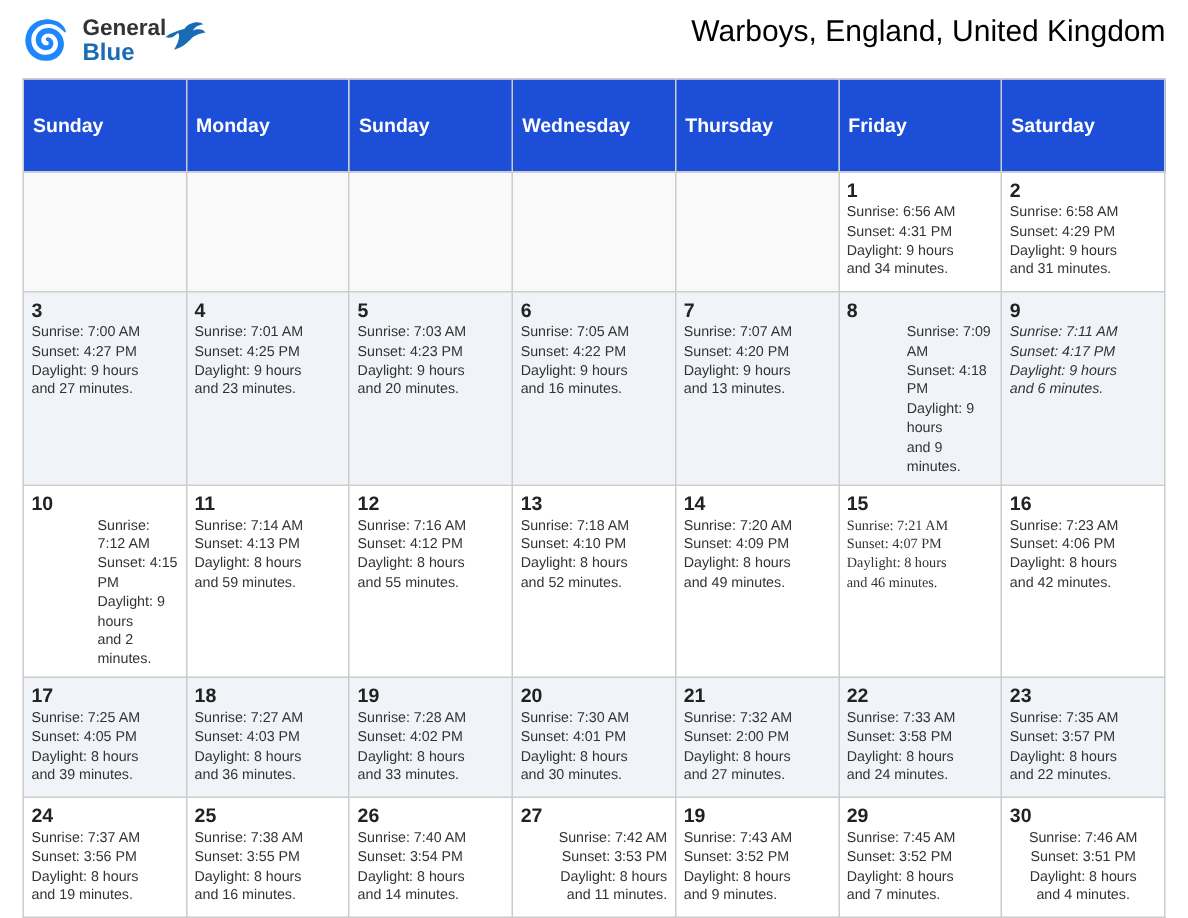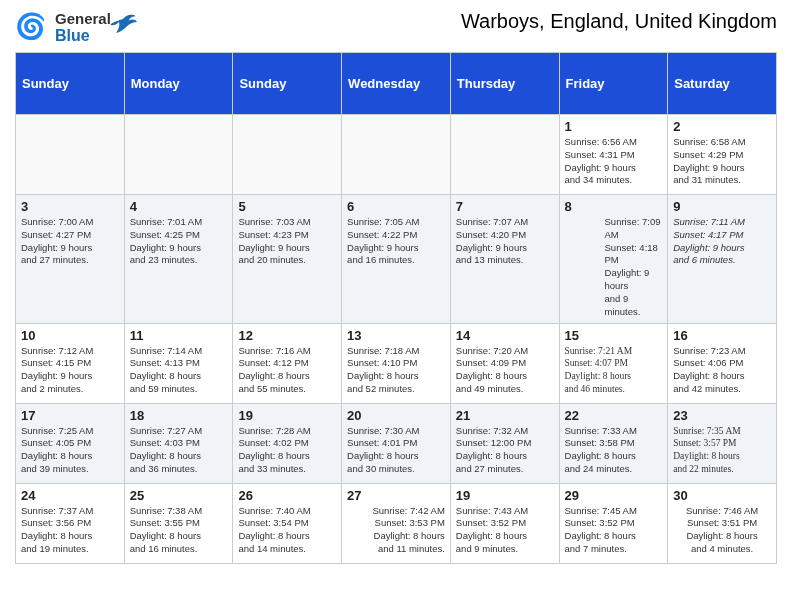--- a/index.html
+++ b/index.html
@@ -204,21 +204,21 @@
             <span class="day-num">9</span>
             <div class="day-info" style="white-space: pre-line; font-style: italic;">Sunrise: 7:11 AM
 Sunset: 4:17 PM
 Daylight: 9 hours
 and 6 minutes.</div>
           </td>
         </tr>
         <tr>
           <td>
             <span class="day-num">10</span>
-            <div class="day-info" style="white-space: pre-line;">Sunrise: 7:12 AM
+            <div class="day-info" style="white-space: pre-line; margin-left: 44px;">Sunrise: 7:12 AM
 Sunset: 4:15 PM
 Daylight: 9 hours
 and 2 minutes.</div>
           </td>
           <td>
             <span class="day-num">11</span>
             <div class="day-info" style="white-space: pre-line;">Sunrise: 7:14 AM
 Sunset: 4:13 PM
 Daylight: 8 hours
 and 59 minutes.</div>
@@ -284,34 +284,34 @@
           <td class="alt-row">
             <span class="day-num">20</span>
             <div class="day-info" style="white-space: pre-line;">Sunrise: 7:30 AM
 Sunset: 4:01 PM
 Daylight: 8 hours
 and 30 minutes.</div>
           </td>
           <td class="alt-row">
             <span class="day-num">21</span>
             <div class="day-info" style="white-space: pre-line;">Sunrise: 7:32 AM
-Sunset: 12:00 PM
+Sunset: 2:00 PM
 Daylight: 8 hours
 and 27 minutes.</div>
           </td>
           <td class="alt-row">
             <span class="day-num">22</span>
             <div class="day-info" style="white-space: pre-line;">Sunrise: 7:33 AM
 Sunset: 3:58 PM
 Daylight: 8 hours
 and 24 minutes.</div>
           </td>
           <td class="alt-row">
             <span class="day-num">23</span>
-            <div class="day-info" style="white-space: pre-line; font-family: Liberation Serif, serif;">Sunrise: 7:35 AM
+            <div class="day-info" style="white-space: pre-line;">Sunrise: 7:35 AM
 Sunset: 3:57 PM
 Daylight: 8 hours
 and 22 minutes.</div>
           </td>
         </tr>
         <tr>
           <td>
             <span class="day-num">24</span>
             <div class="day-info" style="white-space: pre-line;">Sunrise: 7:37 AM
 Sunset: 3:56 PM

